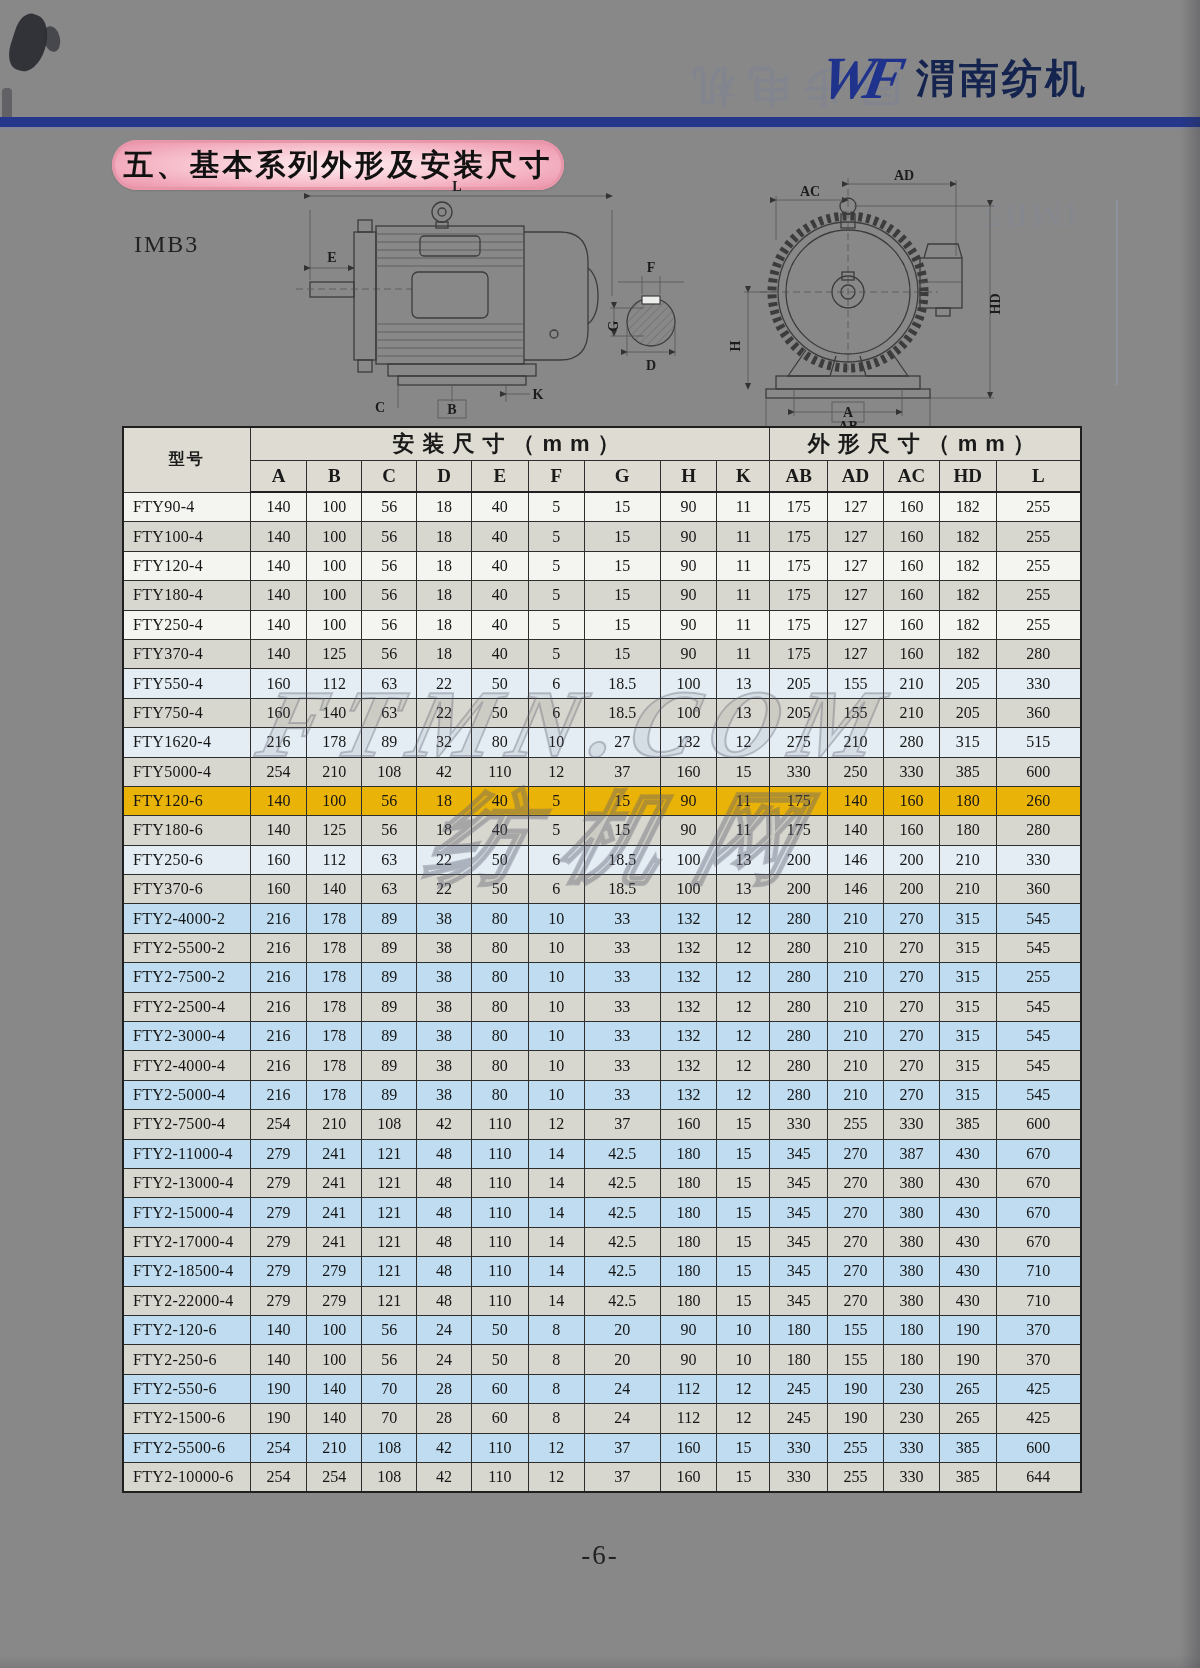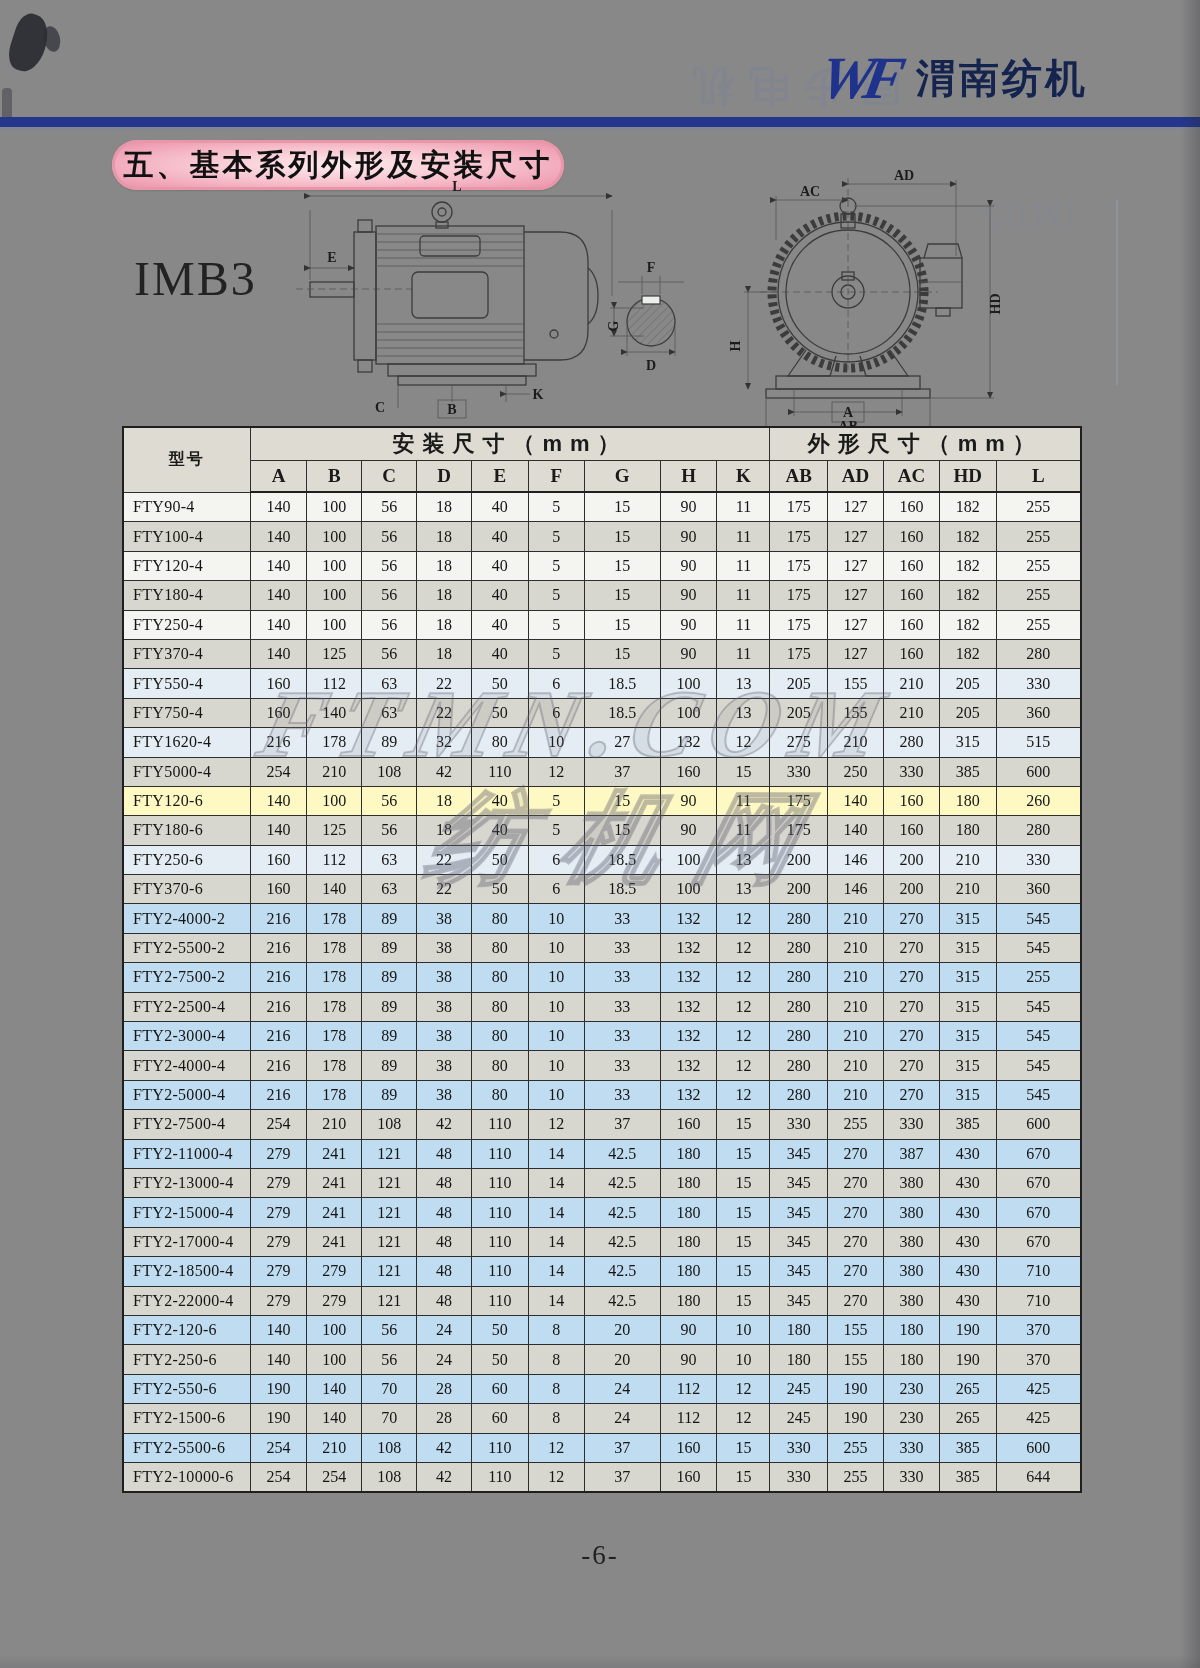--- a/index.html
+++ b/index.html
@@ -31,22 +31,22 @@
   .blue-bar{position:absolute;top:117px;left:0;width:100%;height:10px;background:#24378d;
     box-shadow:0 2px 0 rgba(120,130,170,.4);}
 
   
   .banner{position:absolute;top:140px;left:112px;width:452px;height:50px;border-radius:28px;
     background:radial-gradient(ellipse at center,#fdebee 0%,#f8c6d1 45%,#ee9cb1 85%,#e88ba3 100%);
     box-shadow:inset 0 0 0 3px #e897ab, 0 1px 2px rgba(0,0,0,.12);
     display:flex;align-items:center;justify-content:center;}
   .banner-text{font-size:30px;font-weight:900;color:#111;letter-spacing:3px;}
 
-  .mount-code{position:absolute;top:251px;left:134px;font-family:"Liberation Serif",serif;
-    font-size:48px;letter-spacing:2px;color:#222;}
+  .mount-code{position:absolute;top:231px;left:134px;font-family:"Liberation Serif",serif;
+    font-size:24px;letter-spacing:2px;color:#222;}
   .bleed-imb5{position:absolute;top:196px;left:980px;font-family:"Liberation Serif",serif;
     font-size:34px;color:#7a86b0;opacity:.16;transform:scale(-1,-1);letter-spacing:4px;pointer-events:none;}
   .bleed-line{position:absolute;top:200px;left:1116px;width:2px;height:185px;background:#9aa4bd;opacity:.4;}
 
   
   .diag{position:absolute;}
   .diag svg{display:block;}
   .dim{font:bold 14px "Liberation Serif",serif;fill:#1c1c1c;}
   .ln{stroke:#3c3c3c;stroke-width:1.3;fill:none;}
   .ln-thin{stroke:#555;stroke-width:.8;fill:none;}
@@ -454,21 +454,21 @@
             <td>12</td>
             <td>37</td>
             <td>160</td>
             <td>15</td>
             <td>330</td>
             <td>250</td>
             <td>330</td>
             <td>385</td>
             <td>600</td>
           </tr>
-          <tr style="background: #fef9c3; margin-top: 28px;">
+          <tr style="background: #eab308; margin-top: 28px;">
             <td class="model">FTY120-6</td>
             <td>140</td>
             <td>100</td>
             <td>56</td>
             <td>18</td>
             <td>40</td>
             <td>5</td>
             <td>15</td>
             <td>90</td>
             <td>11</td>

